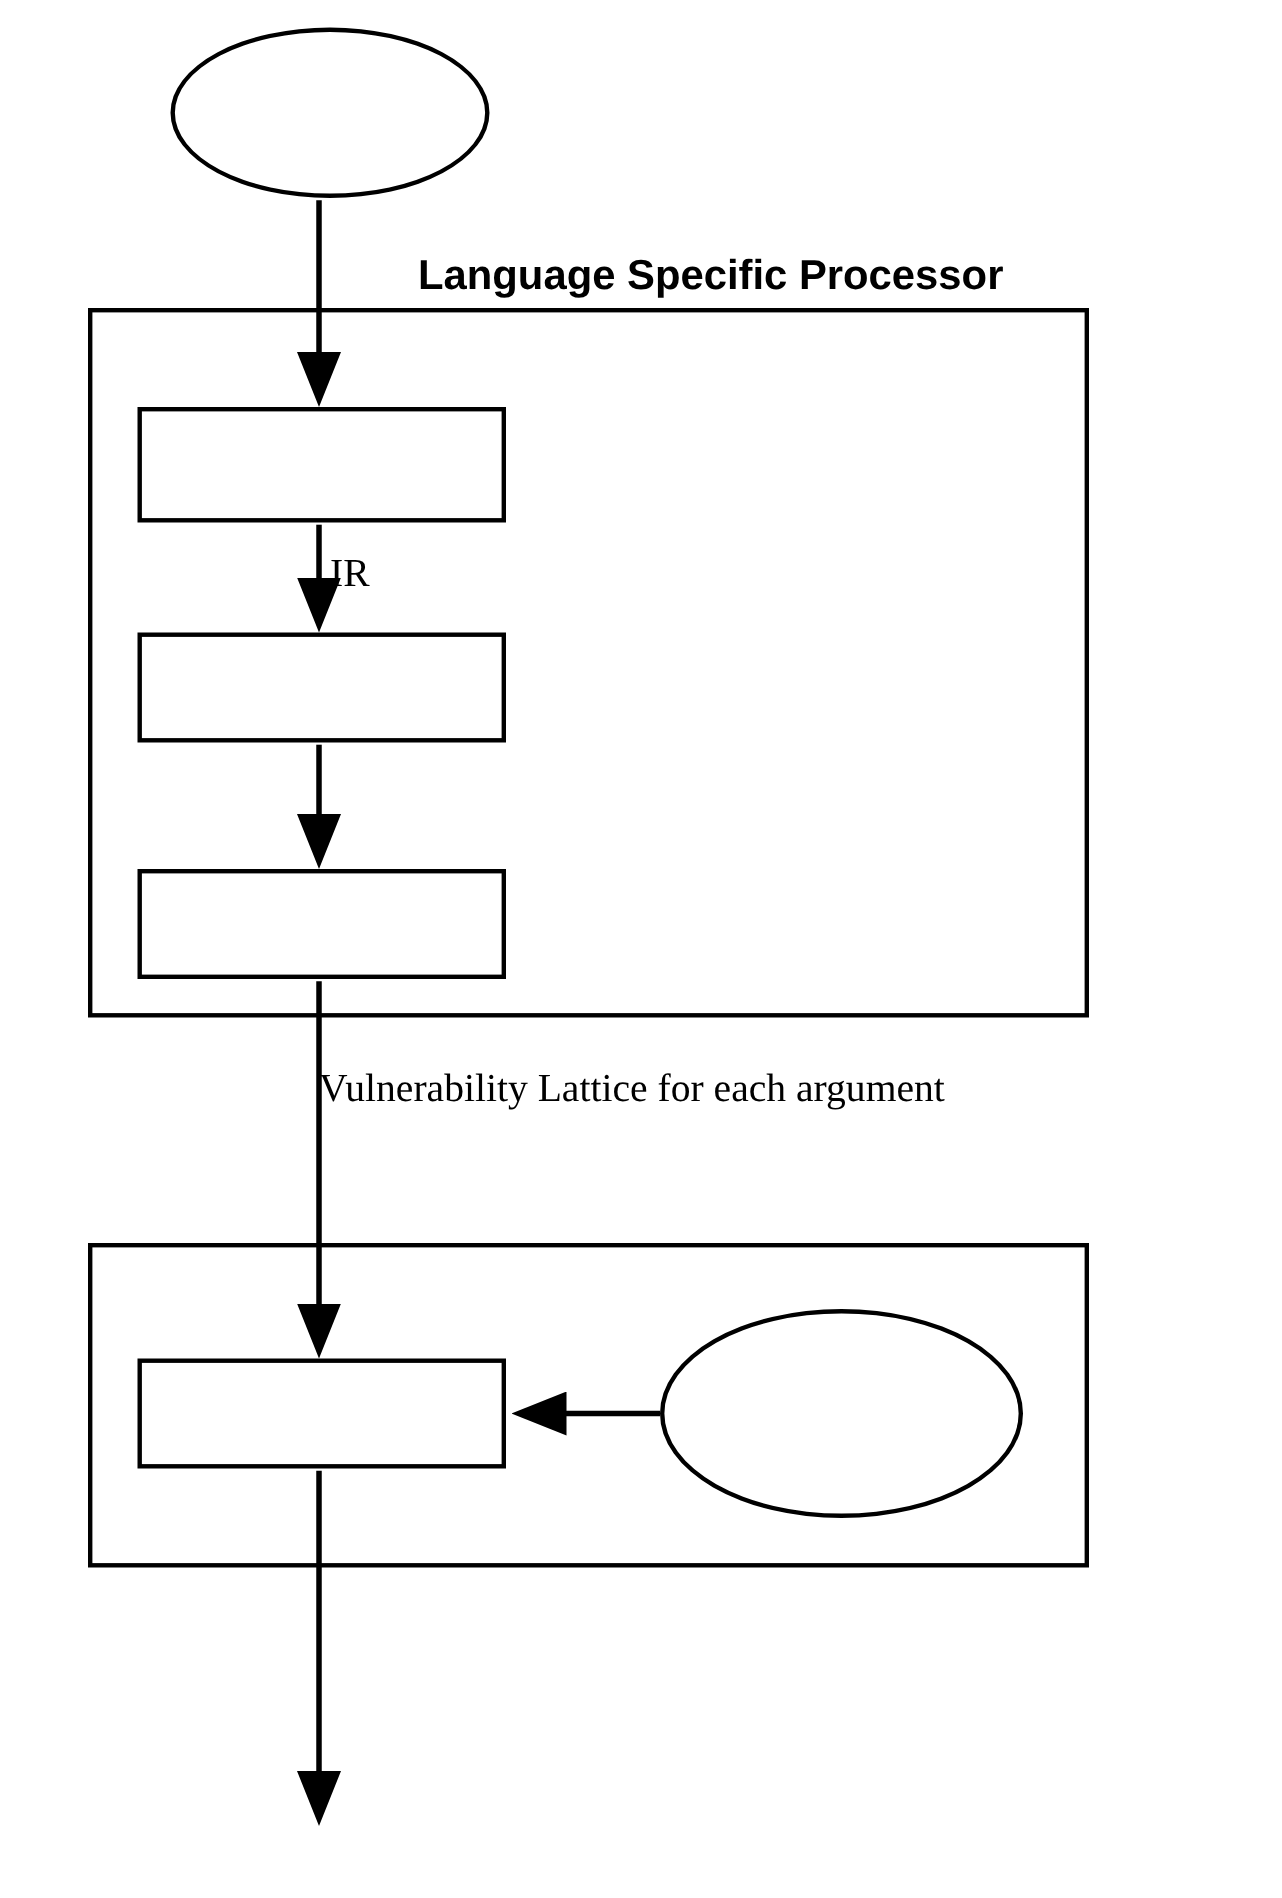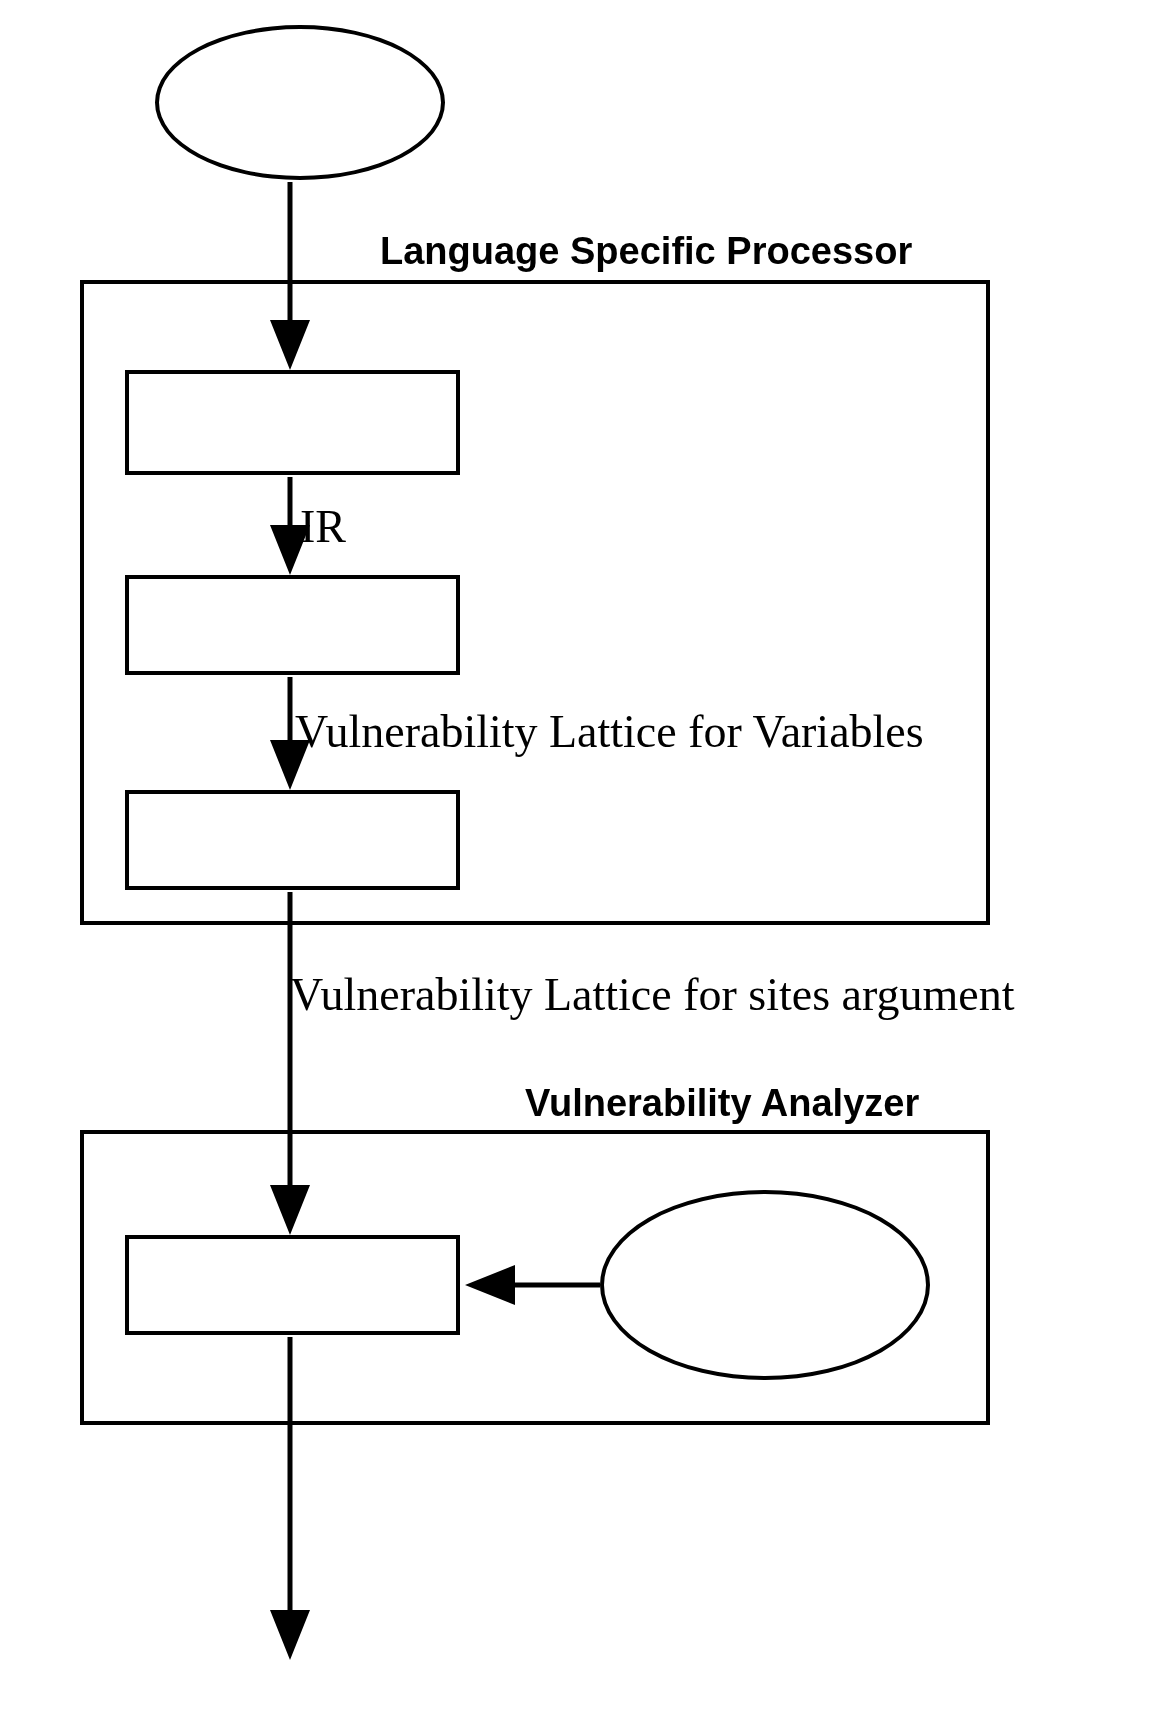--- a/index.html
+++ b/index.html
@@ -22,21 +22,21 @@
       border-radius: 50%;
       background: white;
     }
     .box {
       position: absolute;
       border: 4px solid black;
       background: white;
     }
     .label {
       position: absolute;
-      font-size: 46px;
+      font-size: 36px;
       color: black;
       white-space: nowrap;
     }
     .label-bold {
       font-family: Arial, Helvetica, sans-serif;
       font-weight: bold;
       font-size: 38px;
     }
     svg.arrows {
       position: absolute;
@@ -56,27 +56,25 @@
   <div class="label label-bold" style="left:380px; top:230px;">Language Specific Processor</div>
 
   <div class="box" style="left:80px; top:280px; width:910px; height:645px;"></div>
 
   <div class="box" style="left:125px; top:370px; width:335px; height:105px;"></div>
 
   <div class="label" style="left:300px; top:500px;">IR</div>
 
   <div class="box" style="left:125px; top:575px; width:335px; height:100px;"></div>
 
-  <div class="label" style="left:295px; top:705px;">Vulnerability Lattice for Variables</div>
 
   <div class="box" style="left:125px; top:790px; width:335px; height:100px;"></div>
 
-  <div class="label" style="left:290px; top:968px;">Vulnerability Lattice for sites argument</div>
+  <div class="label" style="left:290px; top:968px;">Vulnerability Lattice for each argument</div>
 
-  <div class="label label-bold" style="left:525px; top:1082px;">Vulnerability Analyzer</div>
 
   <div class="box" style="left:80px; top:1130px; width:910px; height:295px;"></div>
 
   <div class="box" style="left:125px; top:1235px; width:335px; height:100px;"></div>
 
   <div class="ellipse" style="left:600px; top:1190px; width:330px; height:190px;"></div>
 
 
   <svg class="arrows">
     <defs>

